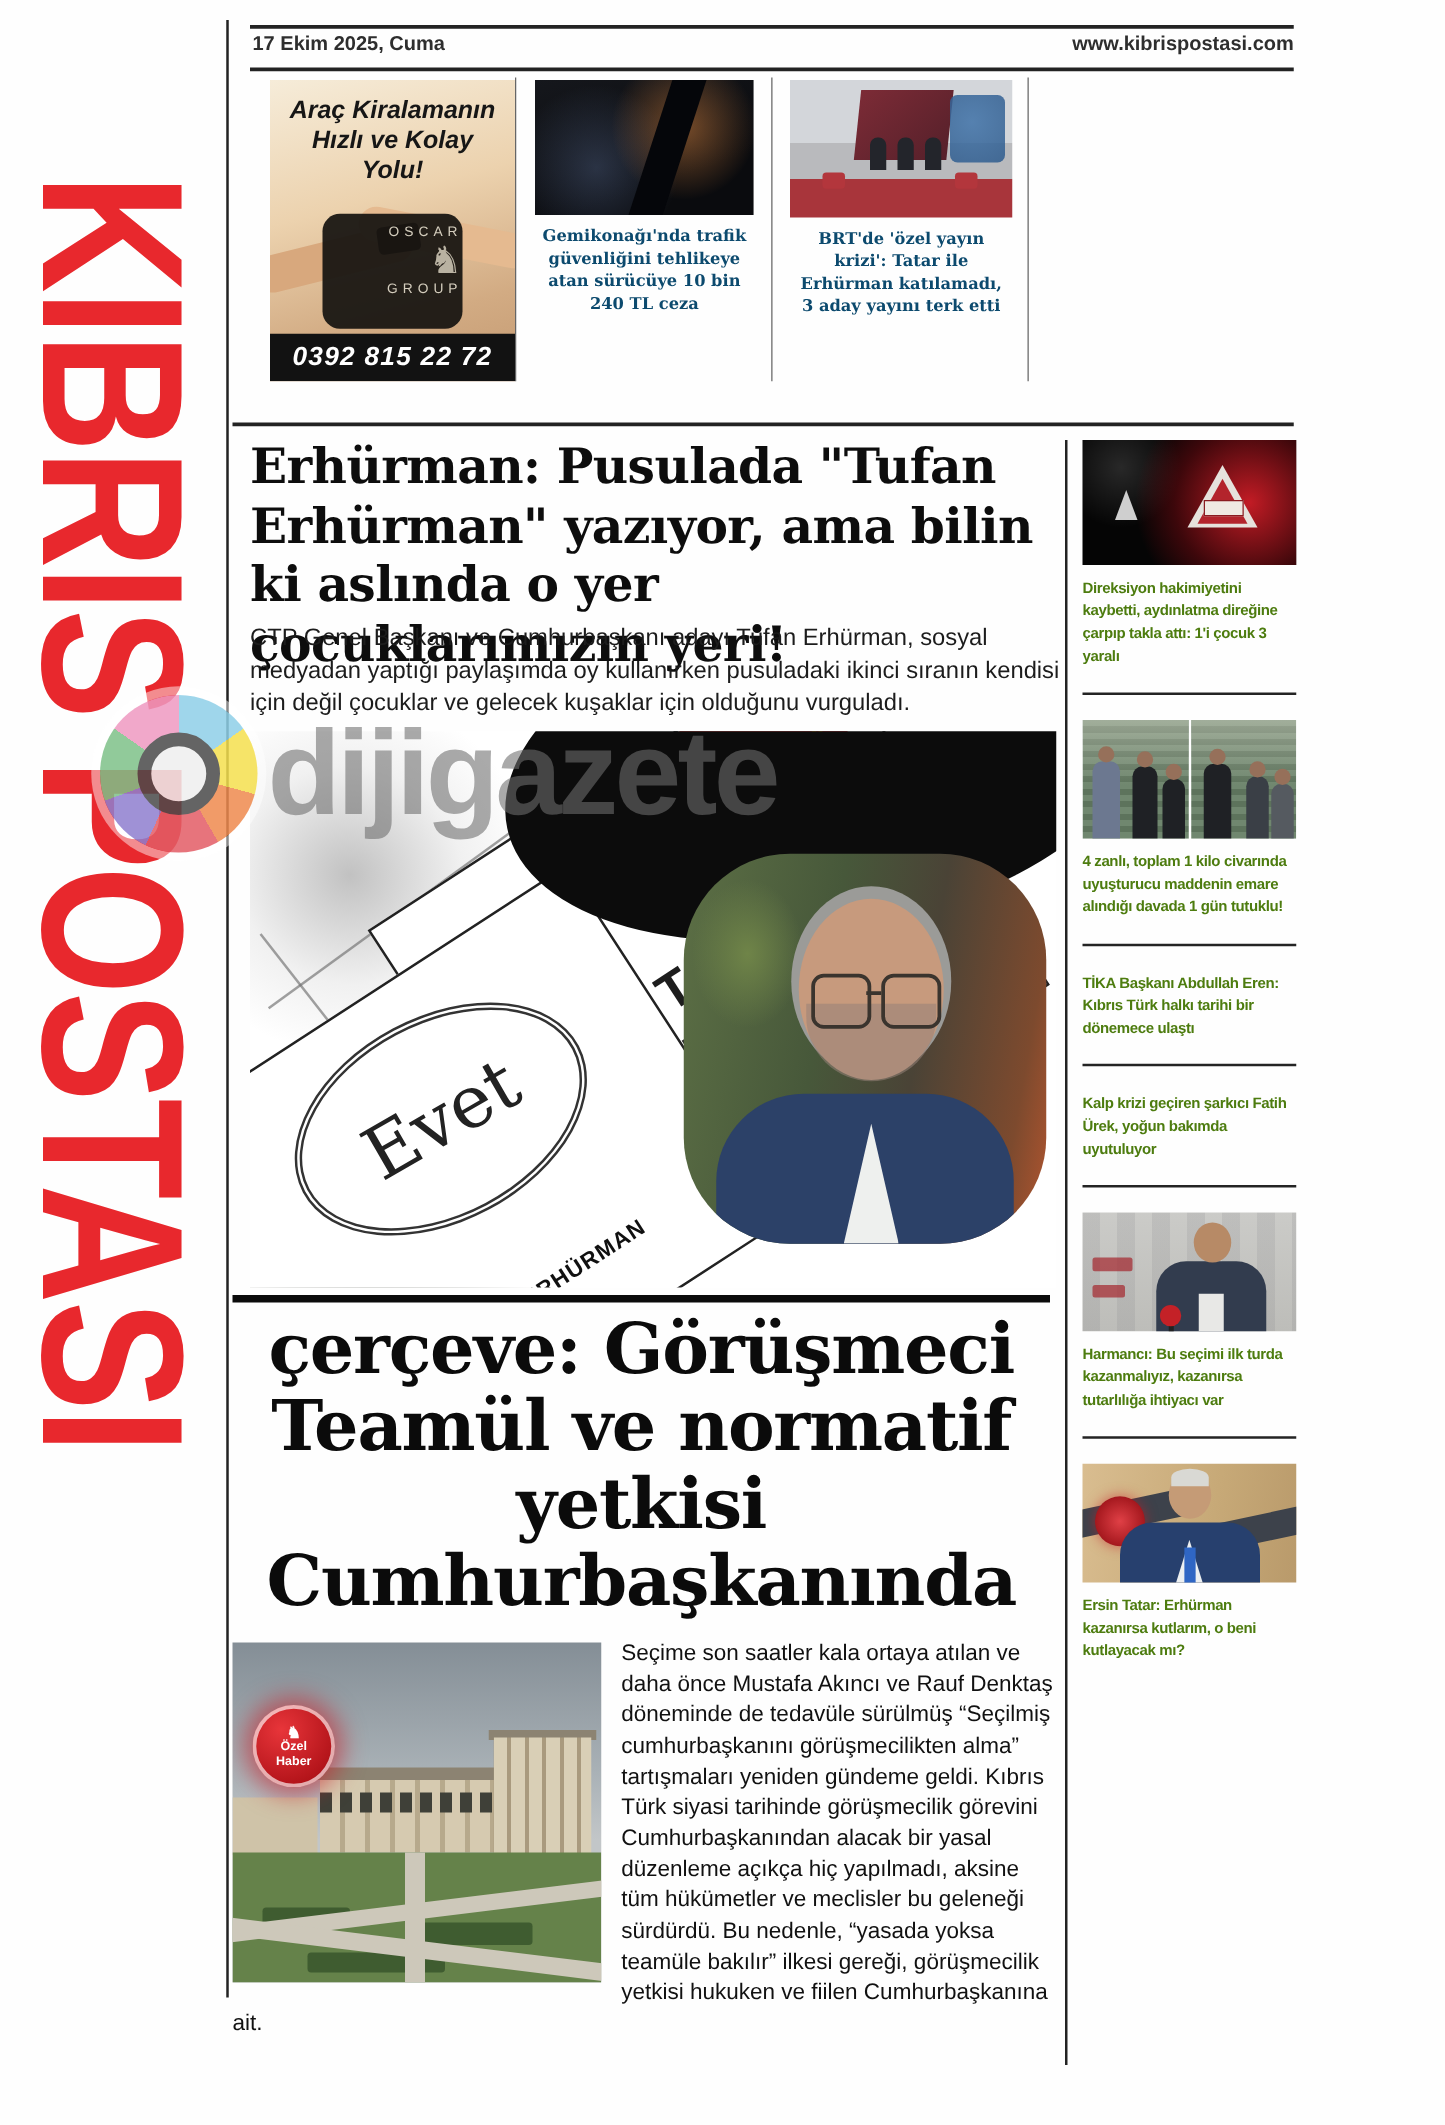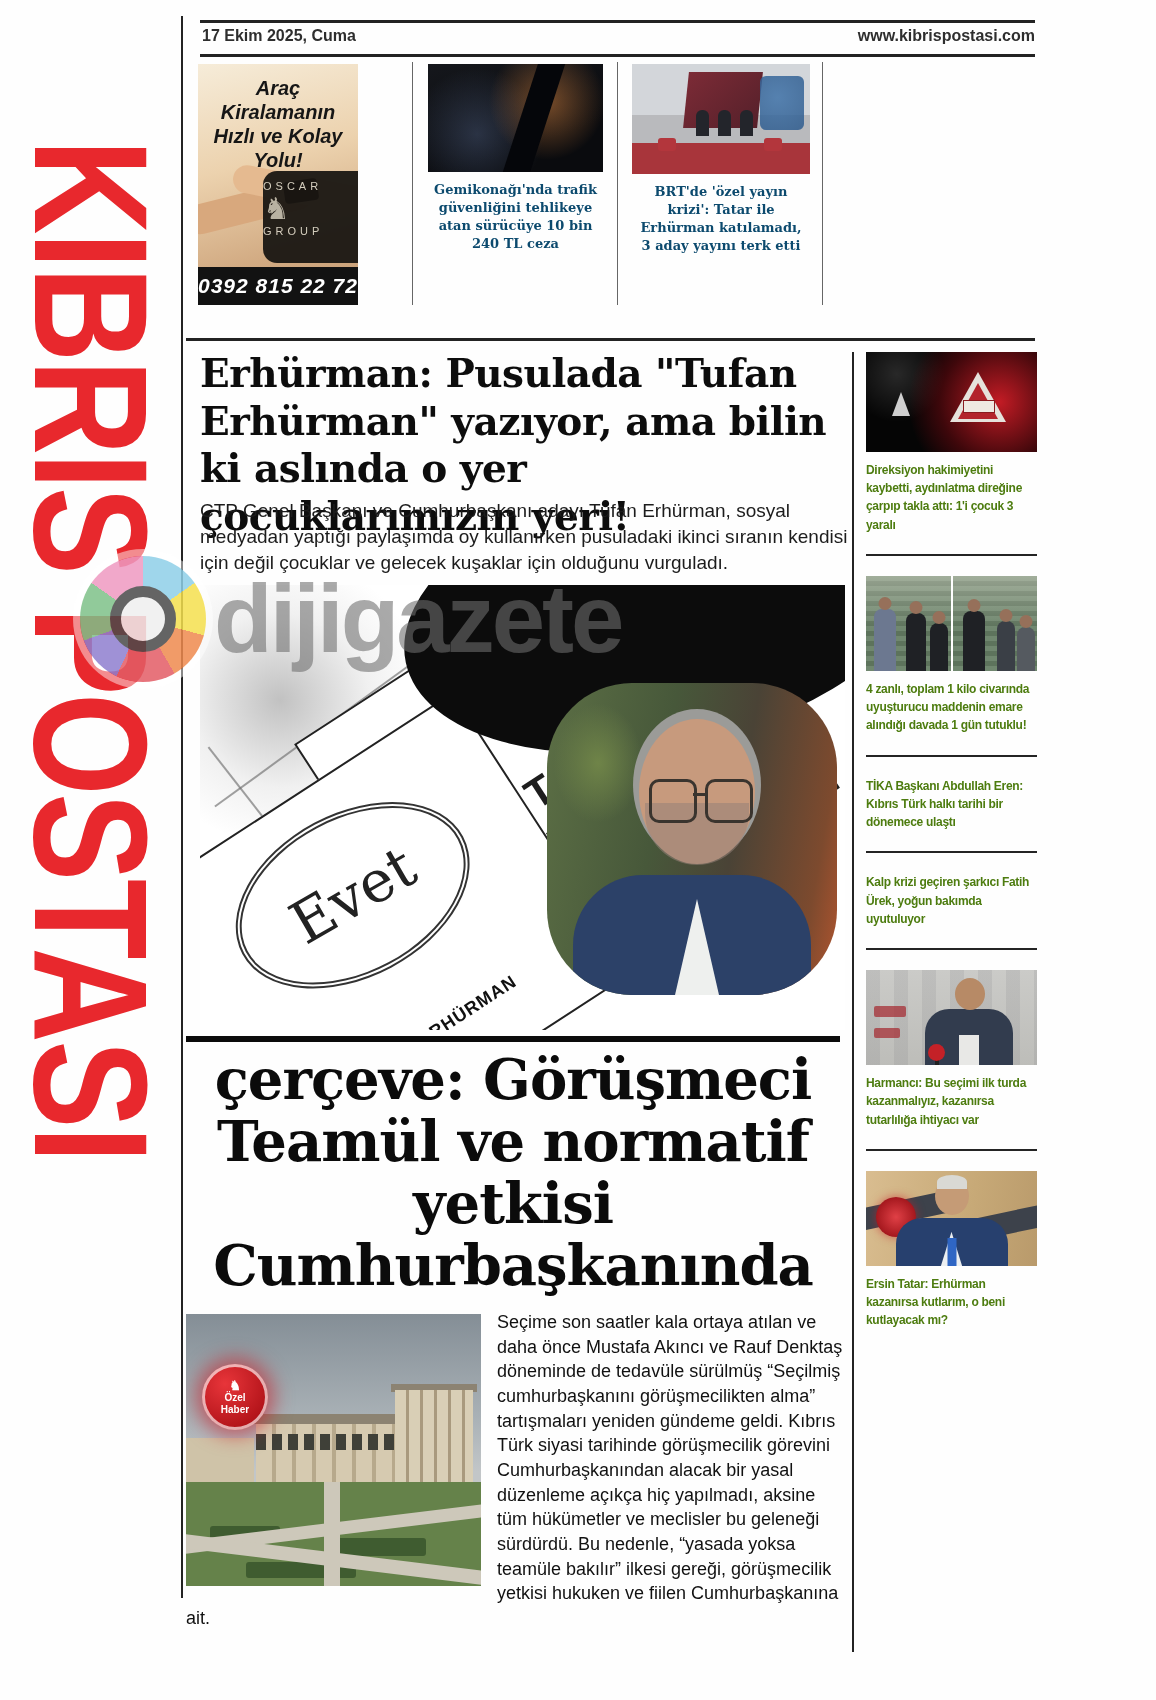--- a/index.html
+++ b/index.html
@@ -28,30 +28,30 @@
   .hdr-date{position:absolute;left:202px;top:27px;font-size:16px;font-weight:bold;color:#2e2e2e;}
   .hdr-site{position:absolute;right:121px;top:27px;font-size:16px;font-weight:bold;color:#2e2e2e;}
 
   
   .topbox{position:absolute;top:64px;height:241px;overflow:hidden;}
   .topbox .cap{font-family:"DejaVu Serif",serif;font-weight:bold;font-size:13px;line-height:1.38;
     text-align:center;color:#0c4a6e;padding:9px 2px 0 2px;}
   .ill{position:relative;width:100%;overflow:hidden;}
 
   
-  .adbox{left:198px;width:160px;background:linear-gradient(165deg,#f6ecd9,#ecd2ae 40%,#d2ab83 75%,#c49a72);}
+  .adbox{left:216px;width:196px;background:linear-gradient(165deg,#f6ecd9,#ecd2ae 40%,#d2ab83 75%,#c49a72);}
   .ad-title{position:relative;text-align:center;font-weight:bold;font-style:italic;font-size:20px;
     line-height:1.2;color:#161616;padding-top:12px;z-index:2;}
   .ad-arm{position:absolute;border-radius:16px;}
   .arm1{left:-14px;top:128px;width:130px;height:30px;background:#d8a87d;transform:rotate(-14deg);}
   .arm2{right:-14px;top:112px;width:140px;height:28px;background:#e5ba90;transform:rotate(11deg);}
   .ad-card{position:absolute;left:86px;top:116px;width:34px;height:22px;background:#4a3226;border-radius:4px;transform:rotate(-8deg);}
   .ad-oscar{position:absolute;left:50%;transform:translateX(-50%);bottom:42px;width:112px;height:92px;
-    background:rgba(22,19,16,.93);border-radius:14px;color:#d4cdbd;text-align:left;
-    font-size:11px;letter-spacing:4px;padding-top:9px;box-sizing:border-box;z-index:3;margin-left:41px;}
+    background:rgba(22,19,16,.93);border-radius:14px;color:#d4cdbd;text-align:right;
+    font-size:11px;letter-spacing:4px;padding-top:9px;box-sizing:border-box;z-index:3;}
   .ad-oscar .horse{font-size:30px;letter-spacing:0;color:#b9b2a2;line-height:1.1;}
   .ad-phone{position:absolute;bottom:0;left:0;right:0;height:38px;background:#121212;color:#fff;
     display:flex;align-items:center;justify-content:center;font-weight:bold;font-style:italic;
     font-size:21px;letter-spacing:1px;z-index:4;}
 
   .box2{left:428px;width:175px;}
   .box3{left:632px;width:178px;}
   .box4{left:836px;width:199px;}
 
   #ill-traffic{height:108px;background:

